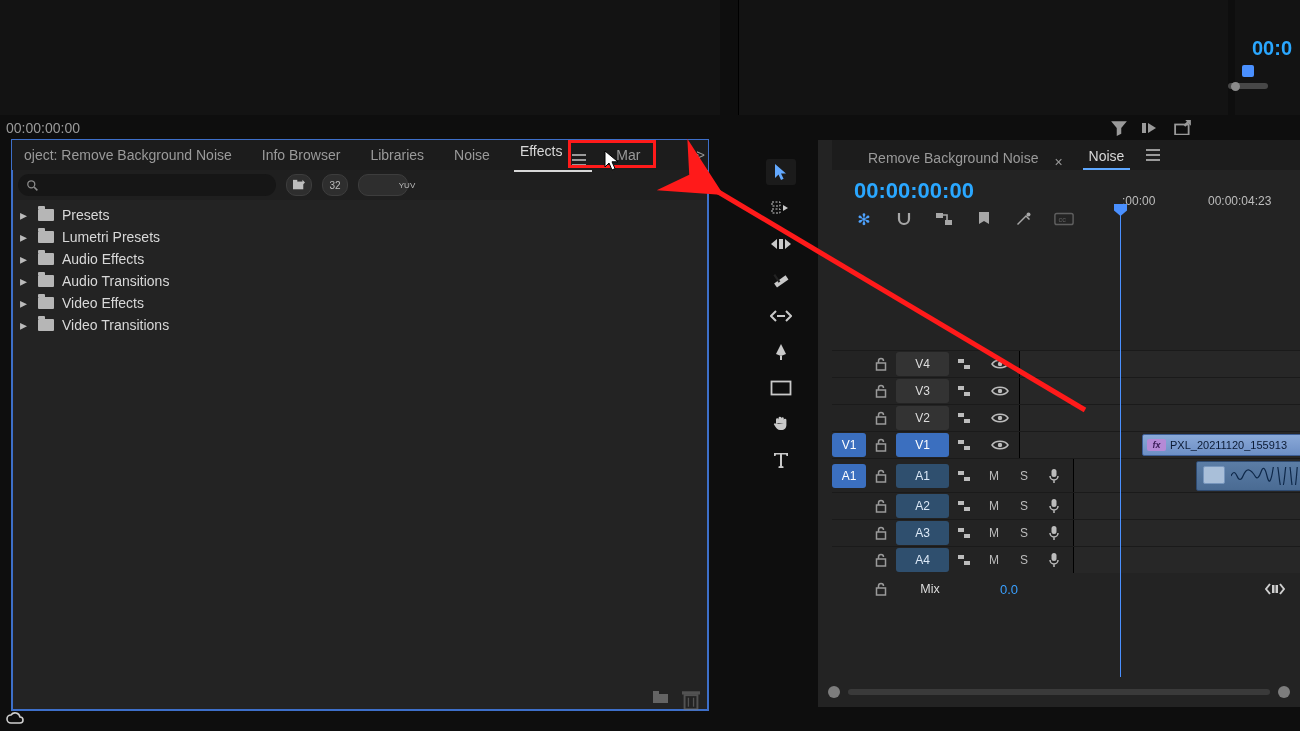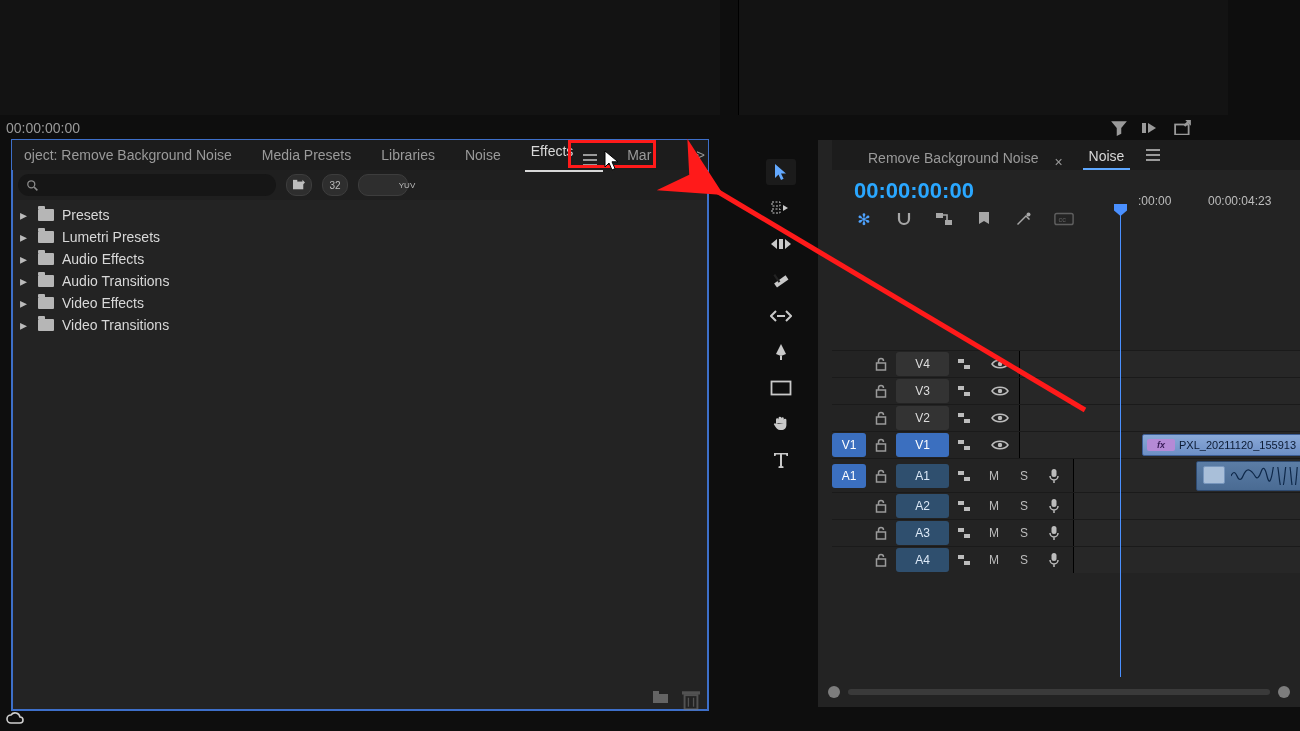--- a/index.html
+++ b/index.html
@@ -84,21 +84,21 @@
   .trk-lock{width:30px;display:flex;justify-content:center;color:#9a9a9a;}
   .trk-tgt{width:53px;height:24px;display:flex;align-items:center;justify-content:center;border-radius:3px;font-size:12px;background:#333;color:#ddd;}
   .trk-tgt.sel{background:#3b6fbf;color:#fff;}
   .trk-tgt.audio{background:#2f4f6e;color:#dce9f7;}
   .trk-btn{width:30px;display:flex;justify-content:center;color:#bcbcbc;}
   .trk-gap{width:6px;}
   .track-row .lane{flex:1;position:relative;margin-left:4px;background:#272727;align-self:stretch;border-left:1px solid #000;}
   .track-header-spacer{height:120px;}
 
   .clip-video{position:absolute;left:300px;top:0;height:22px;border-radius:2px;background:linear-gradient(#8aa9d8,#6d8fc5);border:1px solid #3d5e96;display:flex;align-items:center;gap:4px;padding:0 4px;font-size:11px;color:#0c1b34;overflow:hidden;}
-  .clip-video .fx{width:28px;height:12px;background:#b58ad6;border-radius:2px;font-size:9px;font-style:italic;font-weight:700;color:#3a1d58;display:flex;align-items:center;justify-content:center;}
+  .clip-video .fx{width:19px;height:12px;background:#b58ad6;border-radius:2px;font-size:9px;font-style:italic;font-weight:700;color:#3a1d58;display:flex;align-items:center;justify-content:center;}
   .clip-audio{position:absolute;left:300px;height:30px;border-radius:2px;background:linear-gradient(#5b7da6,#4a6b93);border:1px solid #2e4a70;overflow:hidden;}
   .clip-audio .thumb{position:absolute;left:6px;top:4px;width:22px;height:18px;background:#a9bfd9;border:1px solid #7796bd;border-radius:2px;}
   .clip-audio .wave{position:absolute;left:34px;right:4px;top:5px;height:18px;}
 
   .mix-row{display:flex;align-items:center;height:28px;margin-top:2px;}
   .mix-row .lbl{width:68px;text-align:center;font-size:12.5px;color:#ddd;}
   .mix-row .val{width:90px;text-align:center;color:#3aa0ff;font-size:13px;}
   .mix-row .exp{margin-left:auto;margin-right:14px;color:#cfcfcf;width:22px;display:flex;justify-content:center;}
 
   .tl-footer{position:absolute;left:10px;right:10px;bottom:6px;height:18px;display:flex;align-items:center;}
@@ -111,20 +111,29 @@
   
   .arrow-svg{position:absolute;left:0;top:0;width:1300px;height:731px;pointer-events:none;z-index:60;}
 </style>
 </head>
 <body>
 
 <div class="top-strip">
   <div class="src-monitor"></div>
   <div class="src-time">00:00:00:00</div>
   <div class="prog-monitor"></div>
+  <div class="prog-right">
+    <div class="prog-time">00:0</div>
+    <div class="prog-marker">
+      <div class="head"></div>
+        <div class="track">
+          <div class="dot"></div>
+        </div>
+    </div>
+  </div>
   <div class="prog-icons" style="position:absolute;left:1110px;top:118px;">
     <span class="mini-icon">
         <svg viewBox="0 0 16 16">
           <path fill="currentColor" d="M1 2h14l-5 6v5l-4 2V8z"></path>
         </svg>
       </span>
     <span class="mini-icon">
         <svg viewBox="0 0 18 14">
           <rect x="0" y="2" width="4" height="10" fill="currentColor"></rect>
           <path fill="currentColor" d="M6 2l8 5-8 5z"></path>
@@ -135,21 +144,21 @@
           <rect x="1" y="4" width="12" height="9" fill="none" stroke="currentColor" stroke-width="1.6"></rect>
           <path fill="currentColor" d="M10 0h5v5l-2-2-3 3-1.5-1.5 3-3z"></path>
         </svg>
       </span>
   </div>
 </div>
 
 <div class="left-panel">
   <div class="tabs">
     <div class="tab long">oject: Remove Background Noise</div>
-    <div class="tab">Media Presets</div>
+    <div class="tab">Info Browser</div>
     <div class="tab">Libraries</div>
     <div class="tab">Noise</div>
     <div class="tab active">
       <span>Effects</span>
       <span class="tab-menu">
           <span></span>
           <span></span>
           <span></span>
         </span>
     </div>
@@ -323,21 +332,21 @@
       </span>
     <span class="ico" style="opacity:.45;">
         <svg width="22" height="14" viewBox="0 0 22 14">
           <rect x="1" y="1" width="20" height="12" rx="2" fill="none" stroke="currentColor" stroke-width="1.6"></rect>
           <text x="5" y="10" font-size="8" fill="currentColor">cc</text>
         </svg>
       </span>
   </div>
 
   <div class="ruler">
-    <span class="tick" style="left:20px;text-align:center;">:00:00</span>
+    <span class="tick" style="left:4px;text-align:center;">:00:00</span>
     <span class="tick" style="left:90px;">00:00:04:23</span>
   </div>
   <div class="playhead" style="left:302px;">
       <div class="head"></div>
     </div>
 
   <div class="track-area">
     <div class="track-header-spacer"></div>
 
     <div class="track-row">
@@ -543,20 +552,39 @@
       <span class="trk-btn" style="font-size:12px;">S</span>
       <span class="trk-btn">
           <svg width="12" height="16" viewBox="0 0 12 16">
             <rect x="3.5" y="1" width="5" height="8" rx="2.5" fill="currentColor"></rect>
             <path d="M2 8a4 4 0 008 0M6 12v3" fill="none" stroke="currentColor" stroke-width="1.5"></path>
           </svg>
         </span>
       <div class="lane"></div>
     </div>
 
+    <div class="mix-row">
+      <span style="width:34px;"></span>
+      <span class="trk-lock">
+          <svg width="12" height="14" viewBox="0 0 12 14">
+            <rect x="1.5" y="6" width="9" height="7" fill="none" stroke="currentColor" stroke-width="1.5"></rect>
+            <path d="M3.5 6V4a2.5 2.5 0 015 0" fill="none" stroke="currentColor" stroke-width="1.5"></path>
+          </svg>
+        </span>
+      <span class="lbl">Mix</span>
+      <span class="val">0.0</span>
+      <span class="exp">
+          <svg width="20" height="12" viewBox="0 0 20 12">
+            <path d="M5 1L1 6l4 5" fill="none" stroke="currentColor" stroke-width="2"></path>
+            <rect x="7" y="2" width="2.5" height="8" fill="currentColor"></rect>
+            <rect x="10.5" y="2" width="2.5" height="8" fill="currentColor"></rect>
+            <path d="M15 1l4 5-4 5" fill="none" stroke="currentColor" stroke-width="2"></path>
+          </svg>
+        </span>
+    </div>
   </div>
 
   <div class="tl-footer">
     <span class="knob"></span>
     <div class="bar"></div>
     <span class="knob"></span>
   </div>
 </div>
 
 <span class="cloud">

